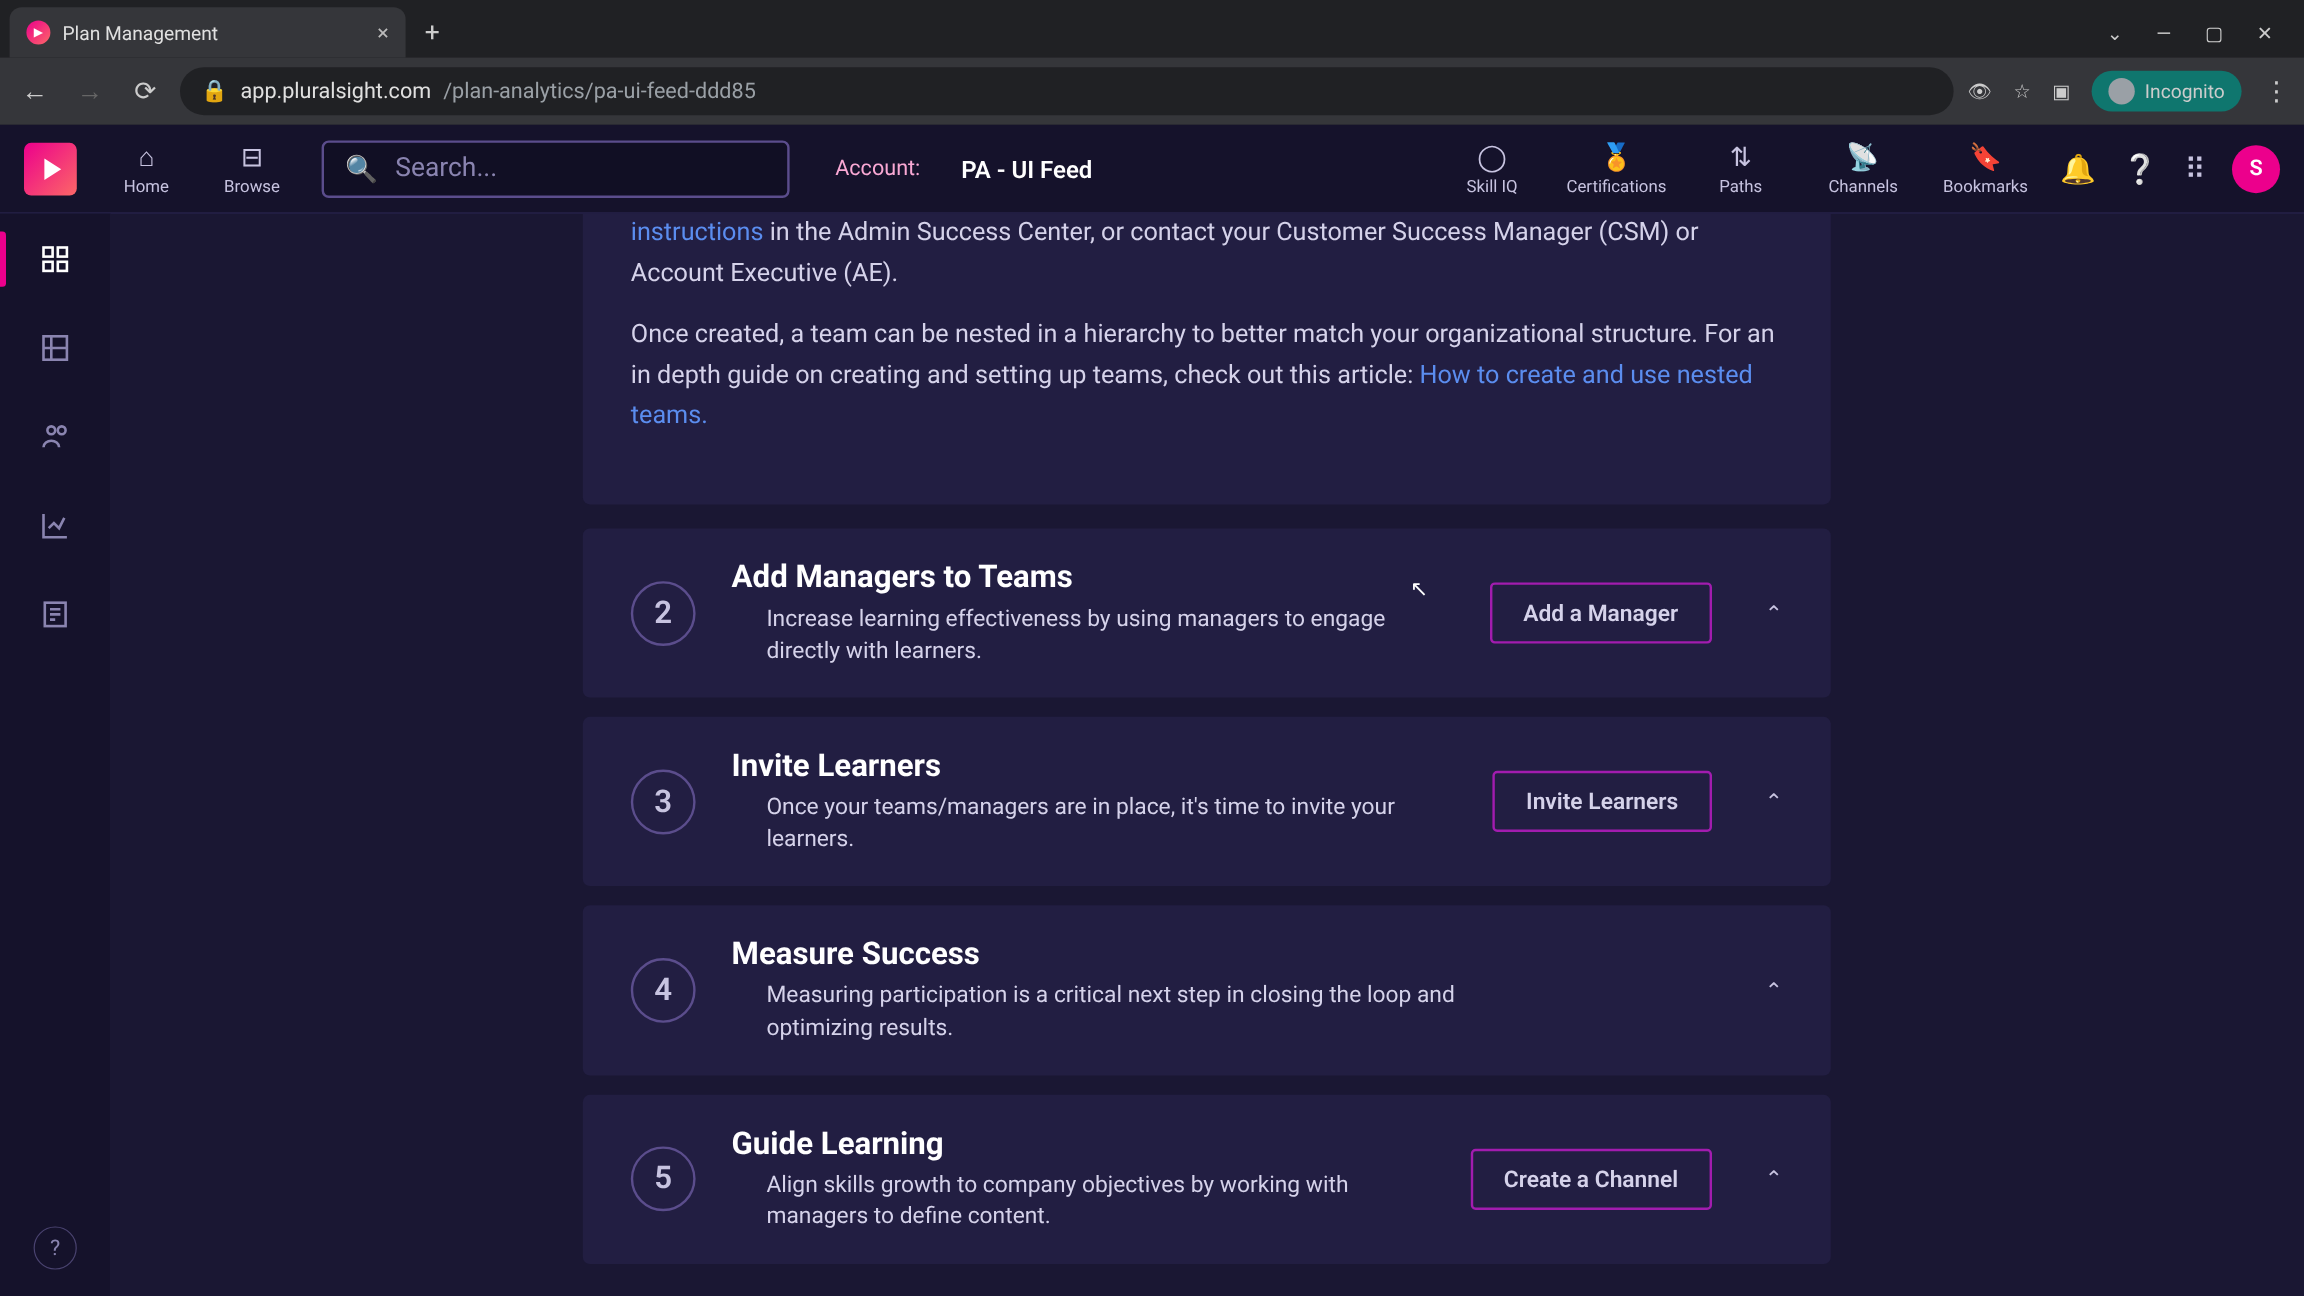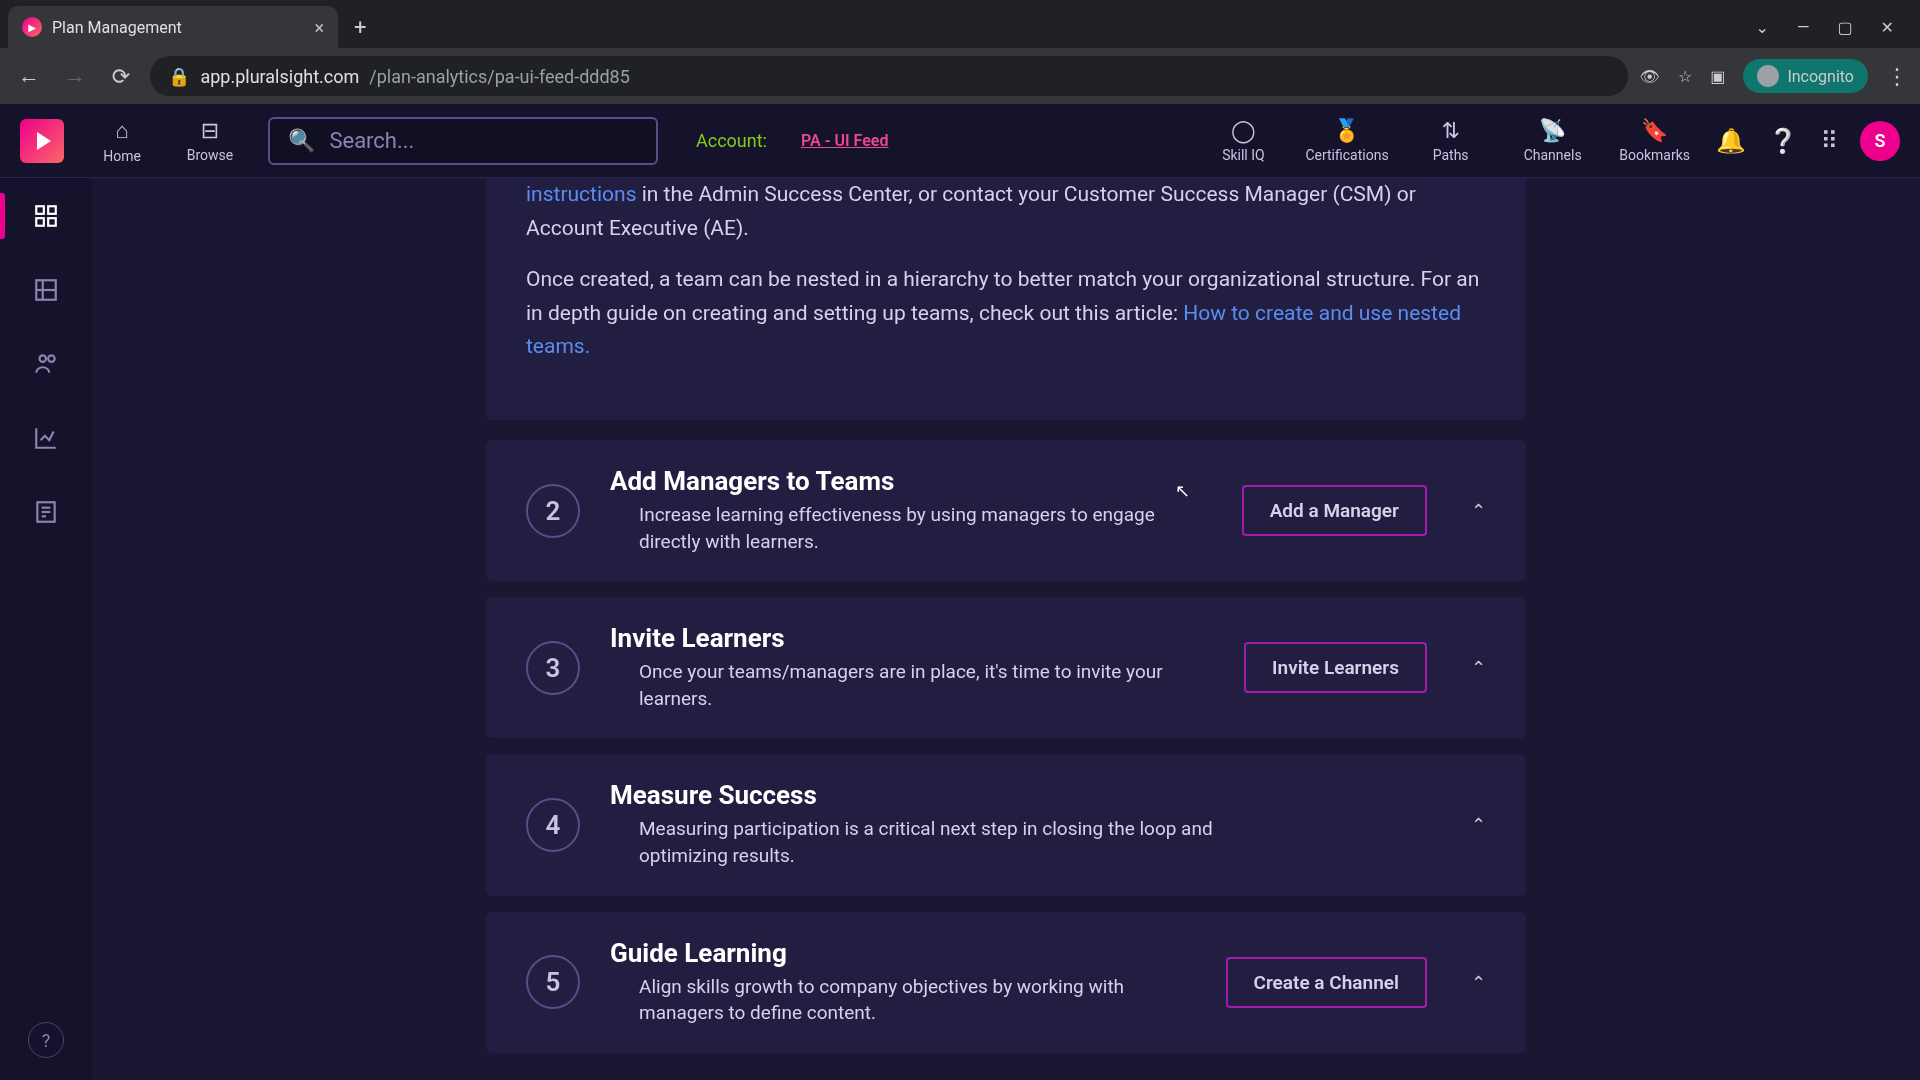--- a/index.html
+++ b/index.html
@@ -31,22 +31,22 @@
 
 .app-header { background: #15122b; height: 74px; display: flex; align-items: center; padding: 0 20px; gap: 28px; border-bottom: 1px solid #2a2550; }
 .logo { width: 44px; height: 44px; background: linear-gradient(135deg,#ec008c,#fc6767); border-radius: 6px; display: flex; align-items: center; justify-content: center; }
 .logo-tri { width: 0; height: 0; border-left: 14px solid #fff; border-top: 9px solid transparent; border-bottom: 9px solid transparent; margin-left: 3px; }
 .hnav-item { display: flex; flex-direction: column; align-items: center; gap: 4px; color: #c7c3e0; cursor: pointer; font-size: 14px; min-width: 60px; }
 .hnav-icon { font-size: 22px; }
 .search-box { display: flex; align-items: center; border: 2px solid #5b4d8c; border-radius: 6px; height: 48px; width: 390px; padding: 0 18px; gap: 14px; background: rgba(0,0,0,0.15); }
 .search-box input { background: transparent; border: none; outline: none; color: #fff; font-size: 22px; width: 100%; }
 .search-box input::placeholder { color: #8a84b0; }
 .search-icon { color: #8a84b0; font-size: 22px; }
-.account-label { color: #84cc16; font-size: 18px; margin-left: 10px; }
-.account-name { color: #ec4899; font-weight: 600; font-size: 16px; margin-left: 6px; text-decoration: underline; }
+.account-label { color: #f9a8d4; font-size: 18px; margin-left: 10px; }
+.account-name { color: #ffffff; font-weight: 600; font-size: 20px; margin-left: 6px; }
 .hnav-right { margin-left: auto; display: flex; align-items: center; gap: 22px; }
 .hnav-right .hnav-item { min-width: 80px; }
 .icon-btn { color: #c7c3e0; font-size: 24px; cursor: pointer; }
 .avatar { width: 40px; height: 40px; border-radius: 50%; background: #ec008c; display: flex; align-items: center; justify-content: center; font-weight: 600; color: #fff; font-size: 18px; }
 
 
 .app-body { display: flex; height: calc(1080px - 48px - 56px - 74px); }
 .sidebar { width: 92px; background: #15122b; display: flex; flex-direction: column; align-items: center; padding-top: 18px; gap: 34px; position: relative; }
 .side-item { width: 40px; height: 40px; display: flex; align-items: center; justify-content: center; color: #8a84b0; cursor: pointer; border-radius: 6px; }
 .side-item.active { color: #fff; }

